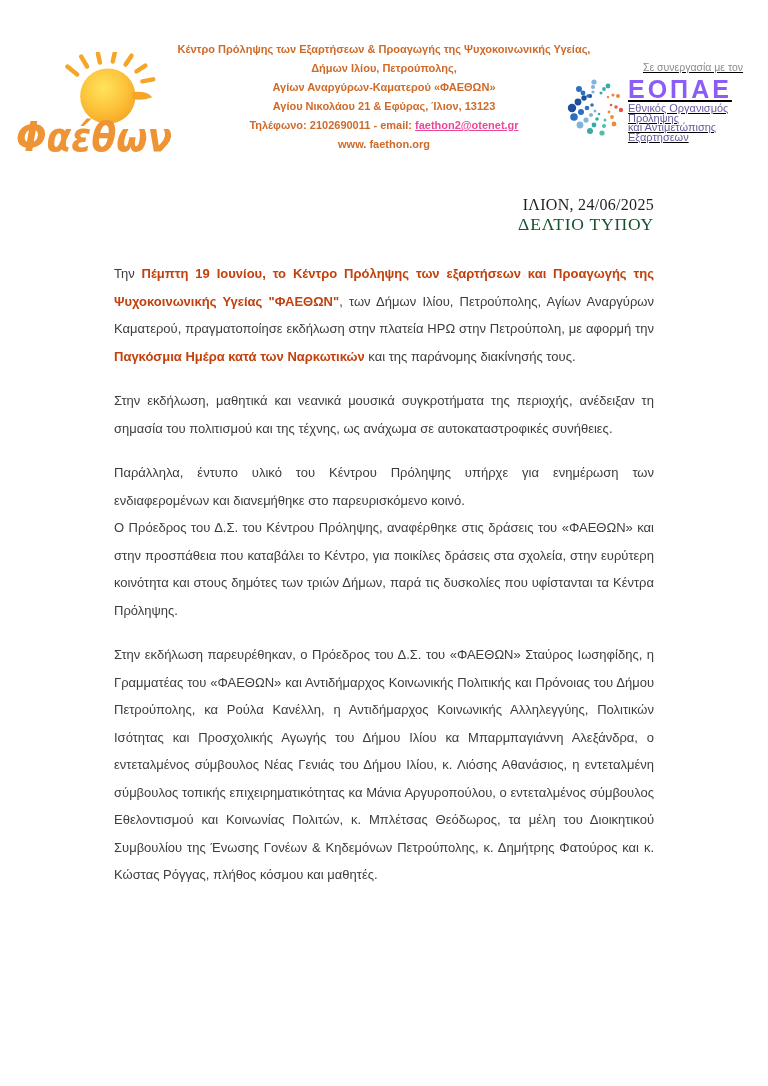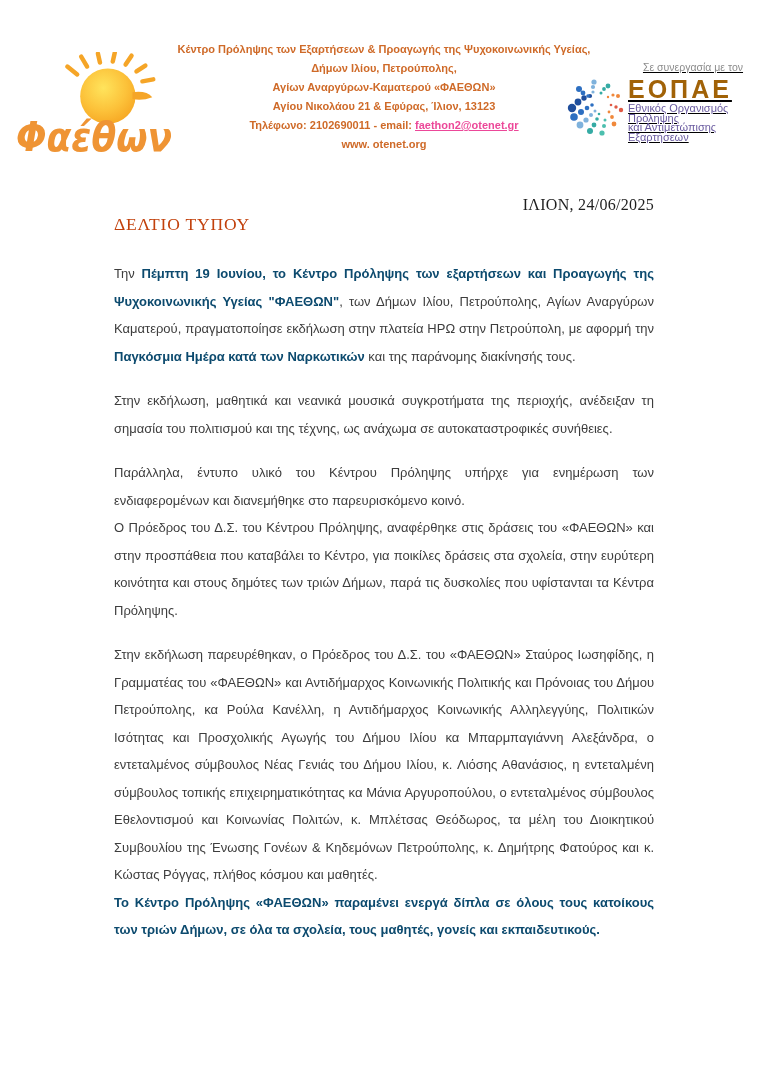--- a/index.html
+++ b/index.html
@@ -22,46 +22,46 @@
   .org-block .email-link{color:#ec4899;text-decoration:underline;}
   .partner{position:absolute;right:8px;top:60px;width:196px;text-decoration:underline;}
   .partner-tagline{
     margin-left:62px;text-align:center;
     color:#8c8c8c;font-size:10.5px;line-height:14px;
   }
   .partner-row{display:flex;align-items:center;margin-top:2px;}
   .eopae-mark{width:62px;height:62px;flex:0 0 62px;}
   .eopae-text{flex:1;padding-left:2px;}
   .eopae-name{
-    color:#a16207;font-size:25px;font-weight:bold;
+    color:#8b5cf6;font-size:25px;font-weight:bold;
     letter-spacing:3px;line-height:26px;
   }
   .eopae-sub{color:#6a5ba0;font-size:11px;line-height:9.5px;margin-top:2px;}
 
   
   .dateline{
     position:absolute;top:196px;left:114px;width:540px;
     text-align:right;
     font-family:"Liberation Serif", serif;
     font-size:16px;color:#1f1f1f;letter-spacing:0.3px;
   }
   .doc-title{
     position:absolute;top:214px;left:114px;width:540px;margin:0;
-    text-align:left;
+    text-align:right;
     font-family:"Liberation Serif", serif;
-    font-size:17.5px;font-weight:normal;color:#c2410c;letter-spacing:0.8px;
+    font-size:17.5px;font-weight:normal;color:#14532d;letter-spacing:0.8px;
   }
   .doc-body{
     position:absolute;top:260px;left:114px;width:540px;
     font-size:13px;line-height:27.5px;color:#3d3d3d;
     text-align:justify;
   }
   .doc-body p{margin:0;}
   .doc-body p.gap{margin-top:17px;}
-  .doc-body b{color:#0c4a6e;}
+  .doc-body b{color:#c2410c;}
 </style>
 </head>
 <body>
 
 <div class="page">
 
   <header>
 
     <svg class="faethon-logo" viewBox="0 0 160 112" aria-hidden="true">
       <defs>
@@ -84,21 +84,21 @@
       <path d="M118 40 q14 -2 20 5 q-10 4 -20 2 z" fill="#f5a527"></path>
       <text x="0" y="100" font-family="DejaVu Sans, sans-serif" font-size="42" font-style="italic" font-weight="bold" fill="#ef9434" textLength="158" lengthAdjust="spacingAndGlyphs">Φαέθων</text>
     </svg>
 
     <div class="org-block">
       <div>Κέντρο Πρόληψης των Εξαρτήσεων &amp; Προαγωγής της Ψυχοκοινωνικής Υγείας,</div>
       <div>Δήμων Ιλίου, Πετρούπολης,</div>
       <div>Αγίων Αναργύρων-Καματερού «ΦΑΕΘΩΝ»</div>
       <div>Αγίου Νικολάου 21 &amp; Εφύρας, Ίλιον, 13123</div>
       <div><span>Τηλέφωνο: 2102690011 - email: </span><a href="#" class="email-link">faethon2@otenet.gr</a></div>
-      <div>www. otenet.org</div>
+      <div>www. faethon.org</div>
     </div>
 
     <div class="partner">
       <div class="partner-tagline">Σε συνεργασία με τον</div>
       <div class="partner-row">
         <svg class="eopae-mark" viewBox="0 0 62 62" aria-hidden="true">
 
           <g fill="#1f4e9c">
             <circle cx="8" cy="30" r="4.2"></circle>
               <circle cx="14" cy="24" r="3.4"></circle>
@@ -164,16 +164,15 @@
 
   <div class="dateline">ΙΛΙΟΝ, 24/06/2025</div>
   <h1 class="doc-title">ΔΕΛΤΙΟ ΤΥΠΟΥ</h1>
 
   <main class="doc-body" id="paragraphs">
       <p><span>Την </span><b>Πέμπτη 19 Ιουνίου, το Κέντρο Πρόληψης των εξαρτήσεων και Προαγωγής της Ψυχοκοινωνικής Υγείας "ΦΑΕΘΩΝ"</b><span>, των Δήμων Ιλίου, Πετρούπολης, Αγίων Αναργύρων Καματερού, πραγματοποίησε εκδήλωση στην πλατεία ΗΡΩ στην Πετρούπολη, με αφορμή την </span><b>Παγκόσμια Ημέρα κατά των Ναρκωτικών</b><span> και της παράνομης διακίνησής τους.</span></p>
       <p class="gap"><span>Στην εκδήλωση, μαθητικά και νεανικά μουσικά συγκροτήματα της περιοχής, ανέδειξαν τη σημασία του πολιτισμού και της τέχνης, ως ανάχωμα σε αυτοκαταστροφικές συνήθειες.</span></p>
       <p class="gap"><span>Παράλληλα, έντυπο υλικό του Κέντρου Πρόληψης υπήρχε για ενημέρωση των ενδιαφερομένων και διανεμήθηκε στο παρευρισκόμενο κοινό.</span></p>
       <p><span>Ο Πρόεδρος του Δ.Σ. του Κέντρου Πρόληψης, αναφέρθηκε στις δράσεις του «ΦΑΕΘΩΝ» και στην προσπάθεια που καταβάλει το Κέντρο, για ποικίλες δράσεις στα σχολεία, στην ευρύτερη κοινότητα και στους δημότες των τριών Δήμων, παρά τις δυσκολίες που υφίστανται τα Κέντρα Πρόληψης.</span></p>
       <p class="gap"><span>Στην εκδήλωση παρευρέθηκαν, ο Πρόεδρος του Δ.Σ. του «ΦΑΕΘΩΝ» Σταύρος Ιωσηφίδης, η Γραμματέας του «ΦΑΕΘΩΝ» και Αντιδήμαρχος Κοινωνικής Πολιτικής και Πρόνοιας του Δήμου Πετρούπολης, κα Ρούλα Κανέλλη, η Αντιδήμαρχος Κοινωνικής Αλληλεγγύης, Πολιτικών Ισότητας και Προσχολικής Αγωγής του Δήμου Ιλίου κα Μπαρμπαγιάννη Αλεξάνδρα, ο εντεταλμένος σύμβουλος Νέας Γενιάς του Δήμου Ιλίου, κ. Λιόσης Αθανάσιος, η εντεταλμένη σύμβουλος τοπικής επιχειρηματικότητας κα Μάνια Αργυροπούλου, ο εντεταλμένος σύμβουλος Εθελοντισμού και Κοινωνίας Πολιτών, κ. Μπλέτσας Θεόδωρος, τα μέλη του Διοικητικού Συμβουλίου της Ένωσης Γονέων &amp; Κηδεμόνων Πετρούπολης, κ. Δημήτρης Φατούρος και κ. Κώστας Ρόγγας, πλήθος κόσμου και μαθητές.</span></p>
-      <p><b>Το Κέντρο Πρόληψης «ΦΑΕΘΩΝ» παραμένει ενεργά δίπλα σε όλους τους κατοίκους των τριών Δήμων, σε όλα τα σχολεία, τους μαθητές, γονείς και εκπαιδευτικούς.</b></p>
     </main>
 
 </div>
 
 </body></html>

